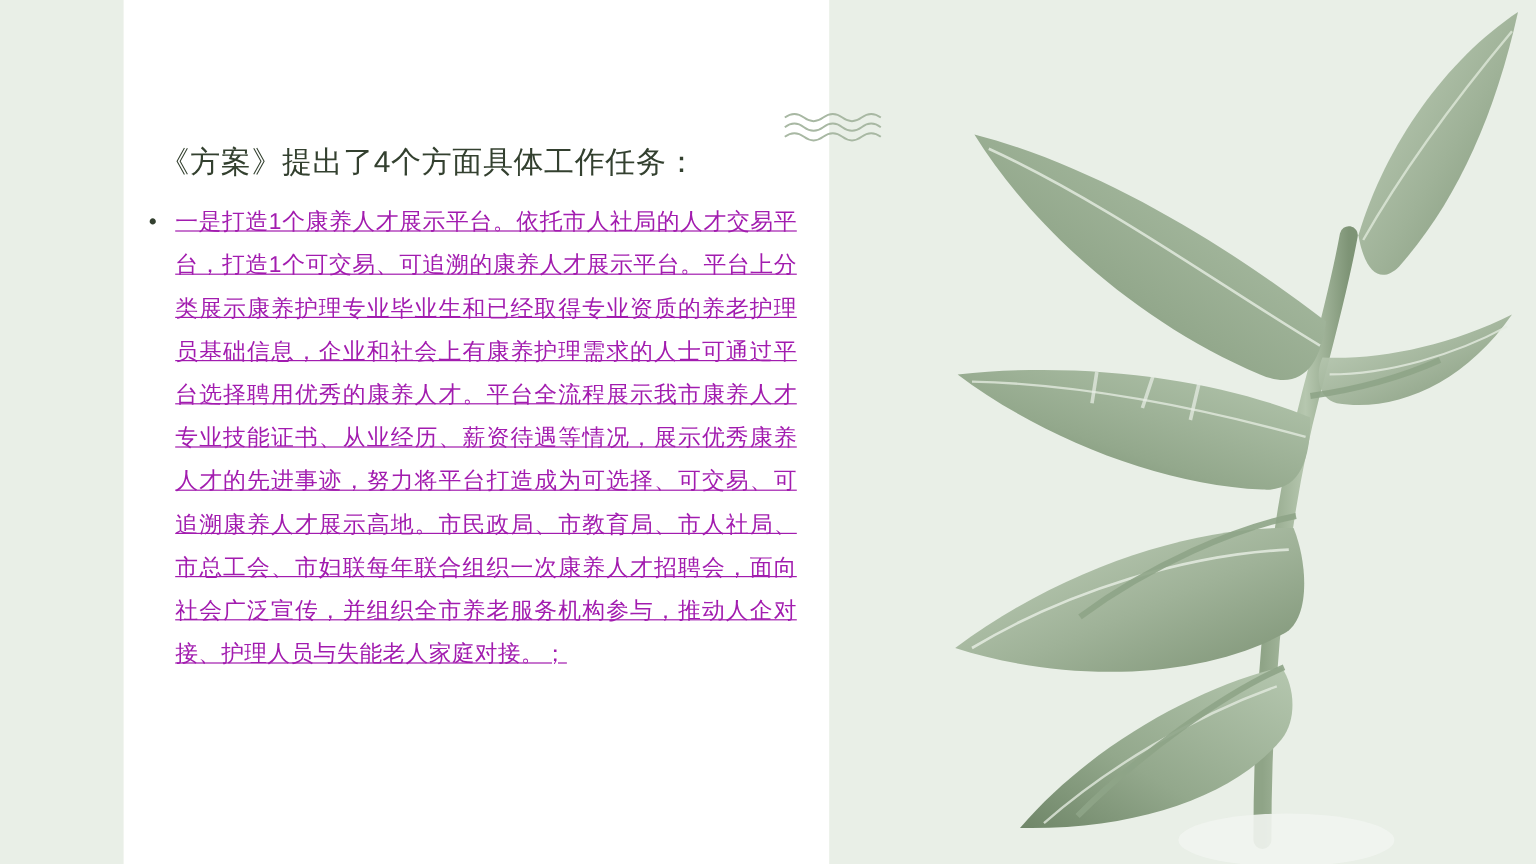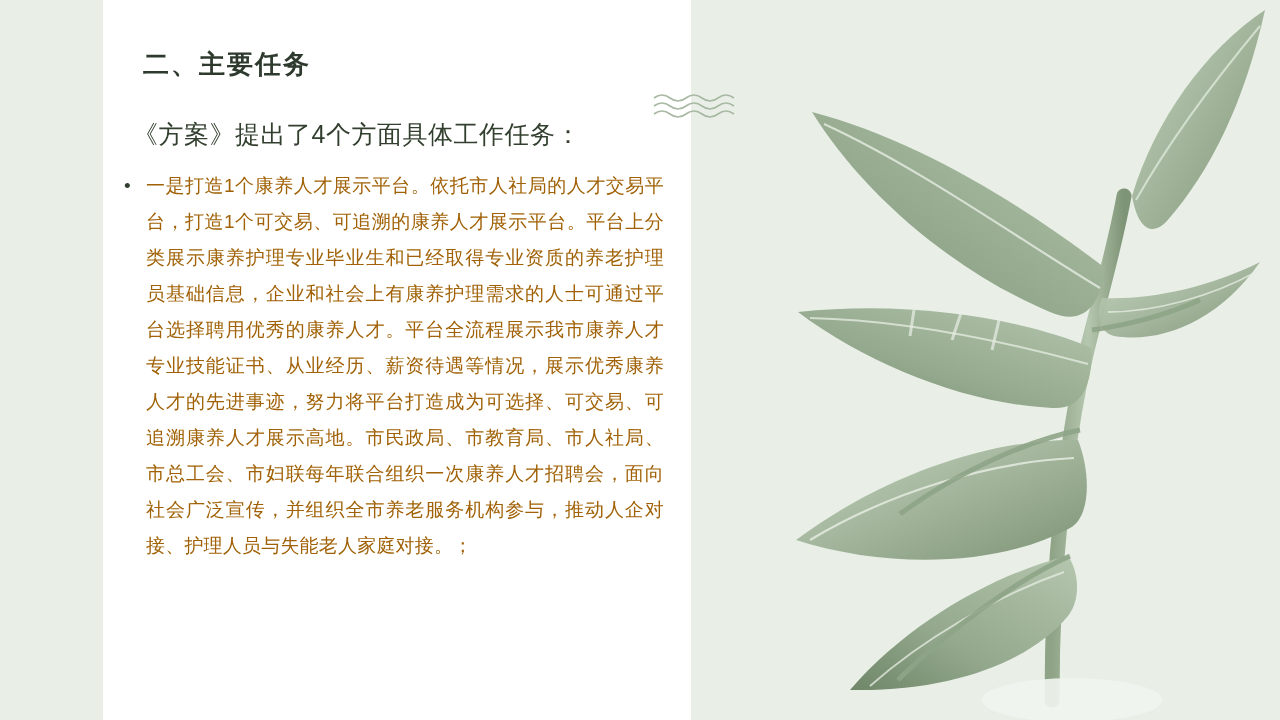--- a/index.html
+++ b/index.html
@@ -60,24 +60,25 @@
     width: 22px;
     font-size: 19px;
     line-height: 36px;
     color: #33402f;
     text-align: left;
   }
   .bullet-text {
     flex: 1 1 auto;
     font-size: 19px;
     line-height: 36px;
-    color: #a16207;
+    color: #a21caf;
     text-align: justify;
     text-justify: inter-ideograph;
     letter-spacing: 0.2px;
+    text-decoration: underline;
   }
   
   .waves {
     position: absolute;
     left: 652px;
     top: 92px;
     width: 100px;
     height: 30px;
   }
   
@@ -89,21 +90,20 @@
     height: 720px;
   }
 </style>
 </head>
 <body>
 
 <div class="slide">
 
   <div class="panel"></div>
 
-  <div class="title">二、主要任务</div>
 
   <div class="lead">《方案》提出了4个方面具体工作任务：</div>
 
   <div class="bullet-block">
     <div class="bullet-dot">•</div>
     <div class="bullet-text">一是打造1个康养人才展示平台。依托市人社局的人才交易平台，打造1个可交易、可追溯的康养人才展示平台。平台上分类展示康养护理专业毕业生和已经取得专业资质的养老护理员基础信息，企业和社会上有康养护理需求的人士可通过平台选择聘用优秀的康养人才。平台全流程展示我市康养人才专业技能证书、从业经历、薪资待遇等情况，展示优秀康养人才的先进事迹，努力将平台打造成为可选择、可交易、可追溯康养人才展示高地。市民政局、市教育局、市人社局、市总工会、市妇联每年联合组织一次康养人才招聘会，面向社会广泛宣传，并组织全市养老服务机构参与，推动人企对接、护理人员与失能老人家庭对接。；</div>
   </div>
 
   <div class="waves">
     <svg width="100" height="30" viewBox="0 0 100 30">

